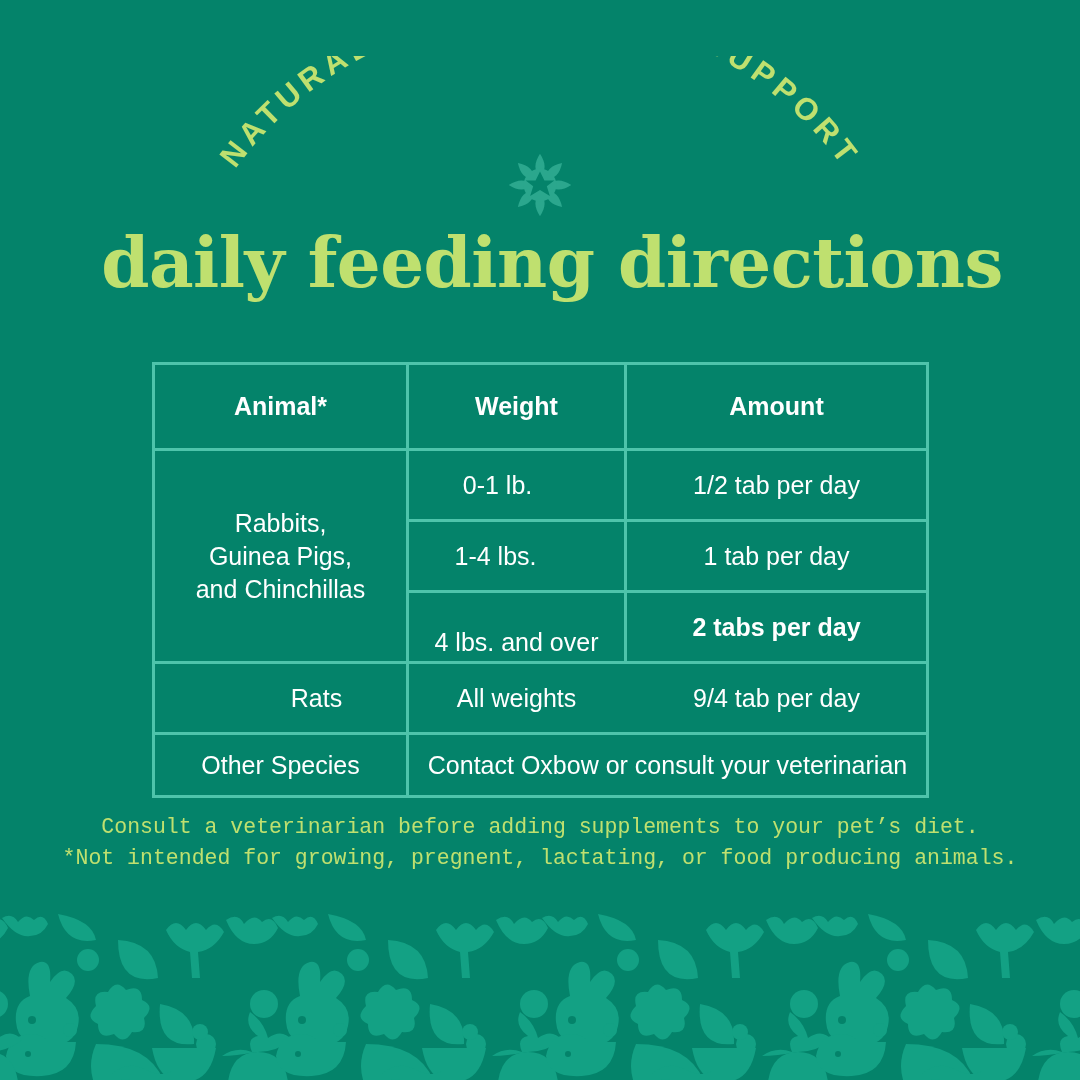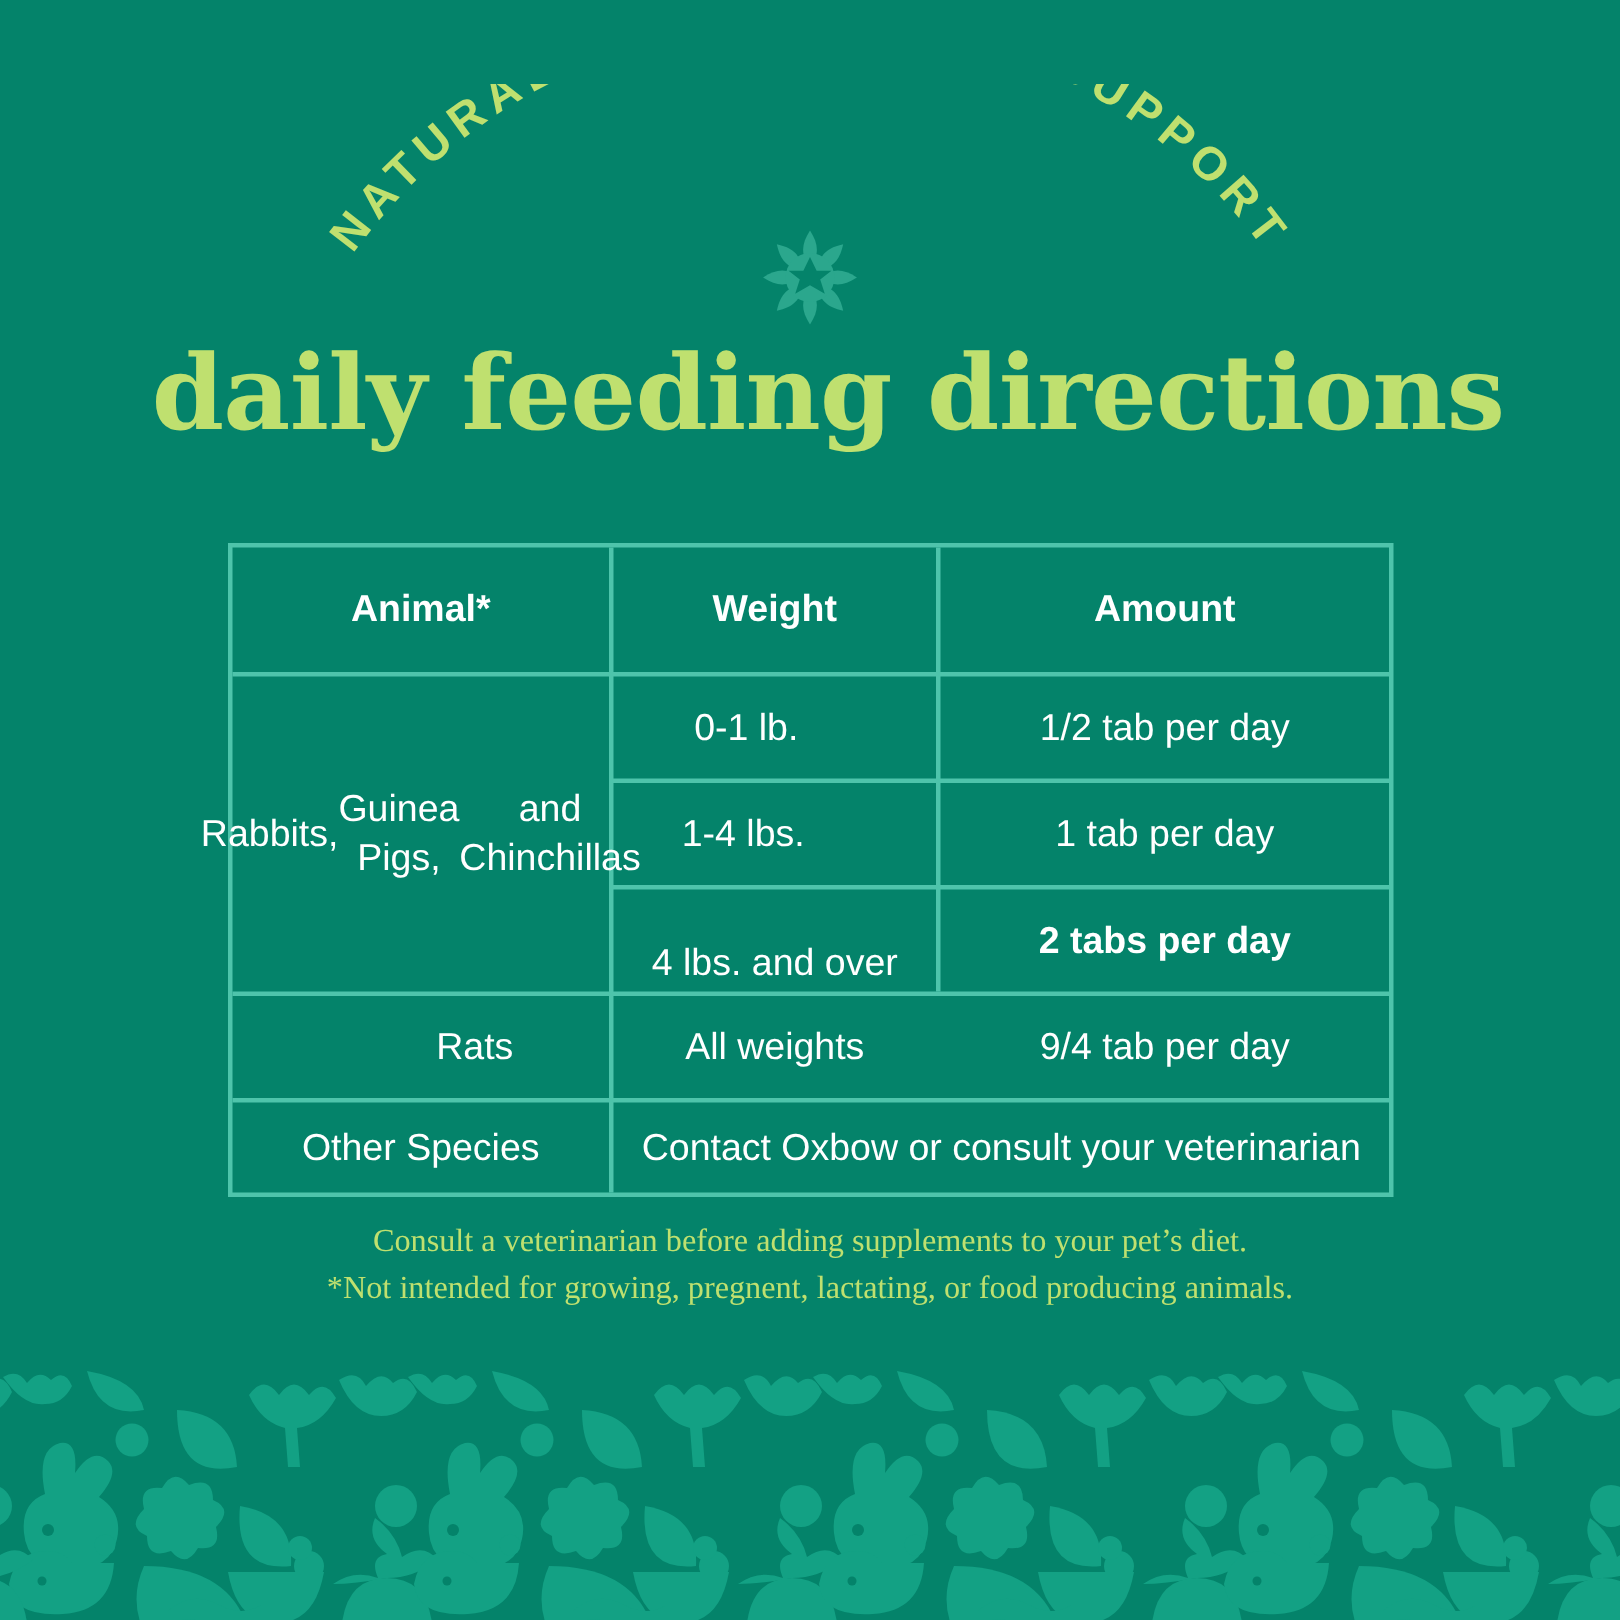--- a/index.html
+++ b/index.html
@@ -102,21 +102,21 @@
   
   #footnote {
     position: absolute;
     left: 0;
     top: 812px;
     width: 1080px;
     text-align: center;
     color: #bfe06f;
     font-size: 21.5px;
     line-height: 1.42;
-    font-family: Liberation Serif, serif;
+    font-family: Liberation Mono, monospace;
   }
 
   
   #pattern-band {
     position: absolute;
     left: 0;
     top: 908px;
     width: 1080px;
     height: 172px;
     overflow: hidden;
@@ -170,21 +170,21 @@
       <div class="hline" style="left:0; top:367px; width:771px;"></div>
 
       <div class="vline" style="left:251px; top:0;   height:367px;"></div>
       <div class="vline" style="left:469px; top:0;   height:296px;"></div>
       <div class="vline" style="left:251px; top:367px; height:63px;"></div>
 
       <div class="cell head" style="left:0;     top:0;   width:251px; height:83px;">Animal*</div>
       <div class="cell head" style="left:472px; top:0;   width:299px; height:83px;">Amount</div>
       <div class="cell head" style="left:254px; top:0;   width:215px; height:83px;">Weight</div>
 
-      <div class="cell" style="left:0; top:86px; width:251px; height:210px; flex-direction:row;align-items:center;">
+      <div class="cell" style="left:0; top:86px; width:251px; height:210px; flex-direction:column;align-items:center;">
         <span>Rabbits,</span>
         <span>Guinea Pigs,</span>
         <span>and Chinchillas</span>
       </div>
 
       <div class="cell" style="left:254px; top:86px; width:177px; height:68px;">0-1 lb.</div>
       <div class="cell" style="left:472px; top:86px; width:299px; height:68px;">1/2 tab per day</div>
 
       <div class="cell" style="left:254px; top:157px; width:173px; height:68px;">1-4 lbs.</div>
       <div class="cell" style="left:472px; top:157px; width:299px; height:68px;">1 tab per day</div>

